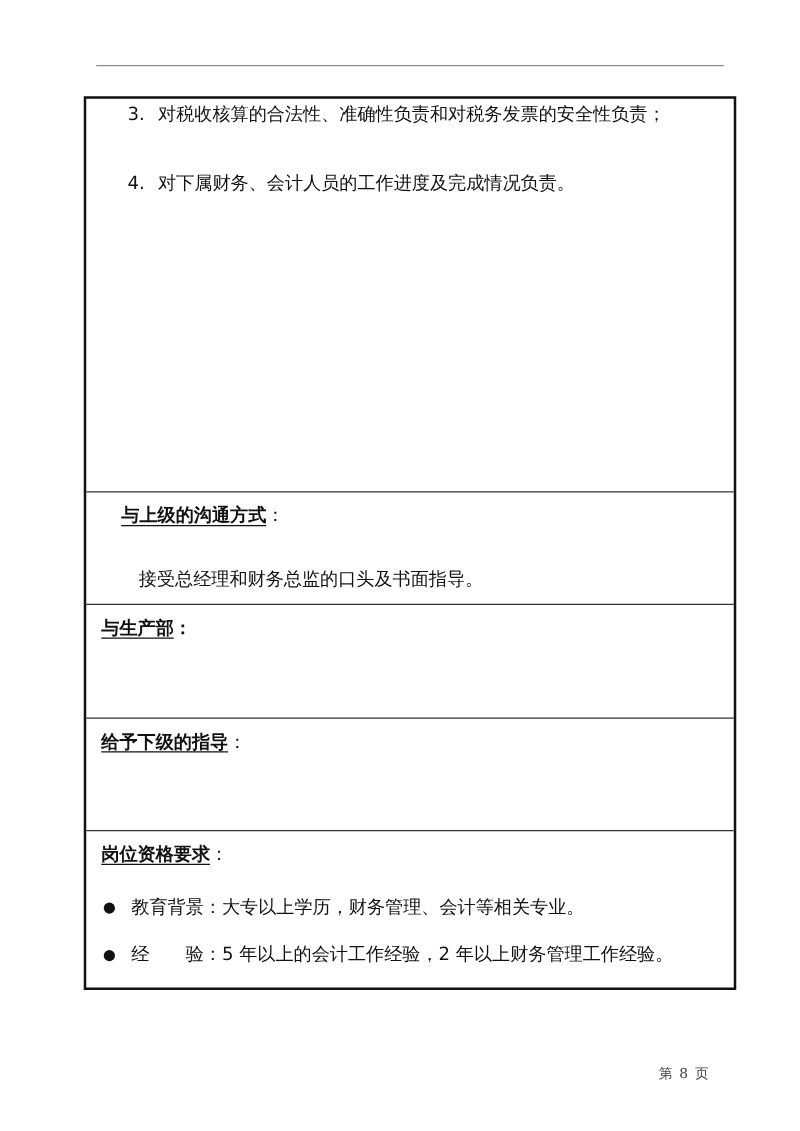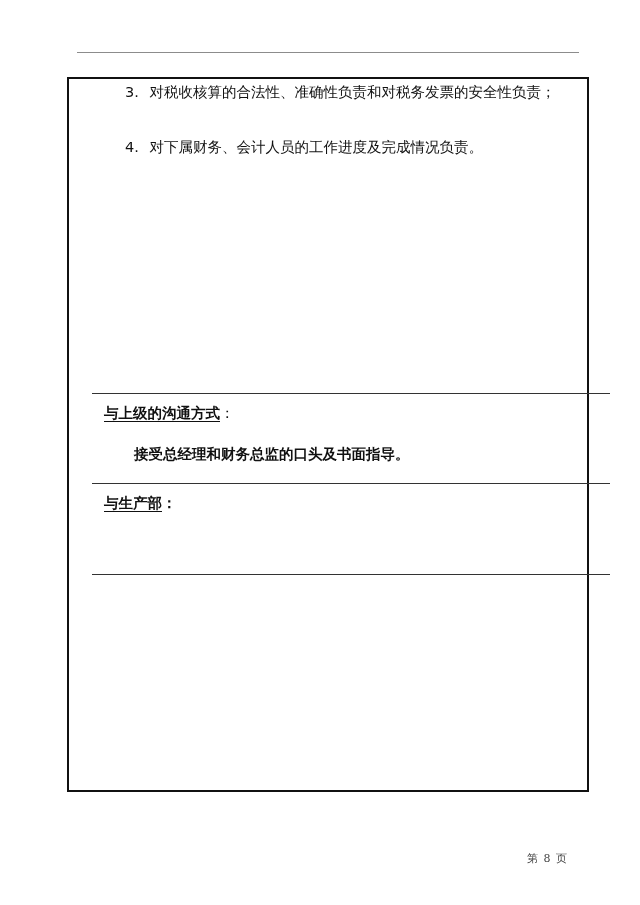--- a/index.html
+++ b/index.html
@@ -1,21 +1,21 @@
 <!DOCTYPE html>
 <html><head>
   <meta charset="utf-8">
   <style>
     html, body { margin: 0; padding: 0; background: #ffffff; }
     body { width: 640px; height: 905px; position: relative; overflow: hidden;
            font-family: "DejaVu Sans", "Liberation Sans", sans-serif; color: #111; }
     .header-rule { position: absolute; left: 77px; top: 52px; width: 502px; height: 1px; background: #8c8c8c; }
     .table { position: absolute; left: 67px; top: 77px; width: 518px; height: 711px;
              border: 2px solid #111; box-sizing: content-box; }
-    .row { position: absolute; left: 0; width: 100%; border-top: 1px solid #333; box-sizing: border-box; margin-left: 23px; }
+    .row { position: absolute; left: 0; width: 100%; border-top: 1px solid #333; box-sizing: border-box; }
     .row.first { border-top: none; }
     .line { position: absolute; font-size: 14.5px; line-height: 20px; white-space: nowrap; }
     .title { font-weight: bold; text-decoration: underline; text-underline-offset: 3px; }
     .bullet { display: inline-block; width: 9px; height: 9px; background: #111; border-radius: 50%;
               position: absolute; left: 14px; top: 6px; }
     .footer { position: absolute; left: 515px; top: 851px; font-family: "DejaVu Serif", serif;
               font-size: 11px; color: #444; letter-spacing: 1px; margin-left: 12px; }
   </style>
 </head>
 <body>
@@ -29,31 +29,47 @@
       <span>3.</span>
       <span style="margin-left:6px">对税收核算的合法性、准确性负责和对税务发票的安全性负责；</span>
     </div>
     <div class="line" style="left:33px; top:58px;">
       <span>4.</span>
       <span style="margin-left:6px">对下属财务、会计人员的工作进度及完成情况负责。</span>
     </div>
   </div>
 
   <div class="row" style="top:314px; height:90px;">
-    <div class="line" style="left:12px; top:9px;text-align:center;">
+    <div class="line" style="left:28px; top:9px;text-align:center;">
       <span class="title">与上级的沟通方式</span><span>：</span>
     </div>
-    <div class="line" style="left:42px; top:50px;font-weight:bold;">接受总经理和财务总监的口头及书面指导。</div>
+    <div class="line" style="left:42px; top:60px;">接受总经理和财务总监的口头及书面指导。</div>
   </div>
 
   <div class="row" style="top:404px; height:91px;">
     <div class="line" style="left:12px; top:9px;">
       <span class="title">与生产部</span><span style="font-weight:bold">：</span>
     </div>
   </div>
 
   <div class="row" style="top:495px; height:90px;">
+    <div class="line" style="left:12px; top:9px;">
+      <span class="title">给予下级的指导</span><span>：</span>
+    </div>
   </div>
 
+  <div class="row" style="top:585px; height:126px;">
+    <div class="line" style="left:12px; top:9px;">
+      <span class="title">岗位资格要求</span><span>：</span>
+    </div>
+    <div class="line" style="left:0; top:51px; padding-left:36px;">
+      <span class="bullet"></span>
+      <span>教育背景</span><span>：</span><span>大专以上学历，财务管理、会计等相关专业。</span>
+    </div>
+    <div class="line" style="left:0; top:89px; padding-left:36px;">
+      <span class="bullet"></span>
+      <span>经　　验</span><span>：</span><span>5 年以上的会计工作经验，2 年以上财务管理工作经验。</span>
+    </div>
+  </div>
 
 </div>
 
 <div class="footer">第 8 页</div>
 
 </body></html>

